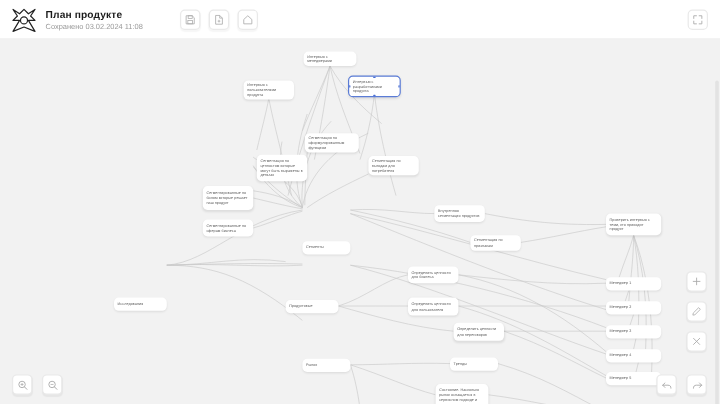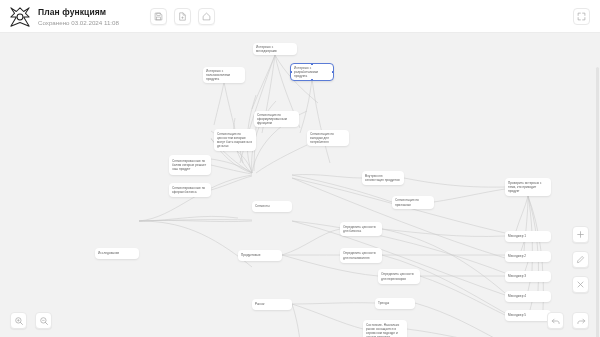--- a/index.html
+++ b/index.html
@@ -126,21 +126,21 @@
   <div class="header">
 
     <div class="logo">
       <svg width="22" height="22" viewBox="0 0 24 24">
         <path d="M12 2 L16 6 L22 2 L18 8 L22 12 L16 12 L22 22 L12 18 L2 22 L8 12 L2 12 L6 8 L2 2 L8 6 Z" fill="none" stroke="#222" stroke-width="1.1" stroke-linejoin="round"></path>
         <circle cx="12" cy="12" r="3.2" fill="none" stroke="#222" stroke-width="1.1"></circle>
       </svg>
     </div>
 
     <div class="title-wrap">
-      <div class="doc-title">План функциям</div>
+      <div class="doc-title">План продукте</div>
       <div class="doc-sub">Сохранено 03.02.2024 11:08</div>
     </div>
 
     <div class="tool-btn" id="btn-save">
       <svg width="9" height="9" viewBox="0 0 16 16">
         <path d="M2 2 h9 l3 3 v9 h-12 z" fill="none" stroke="#a9a9a9" stroke-width="1.2"></path>
         <rect x="5" y="2" width="6" height="4" fill="none" stroke="#a9a9a9" stroke-width="1.1"></rect>
         <rect x="4.5" y="9" width="7" height="5" fill="none" stroke="#a9a9a9" stroke-width="1.1"></rect>
       </svg>
     </div>

